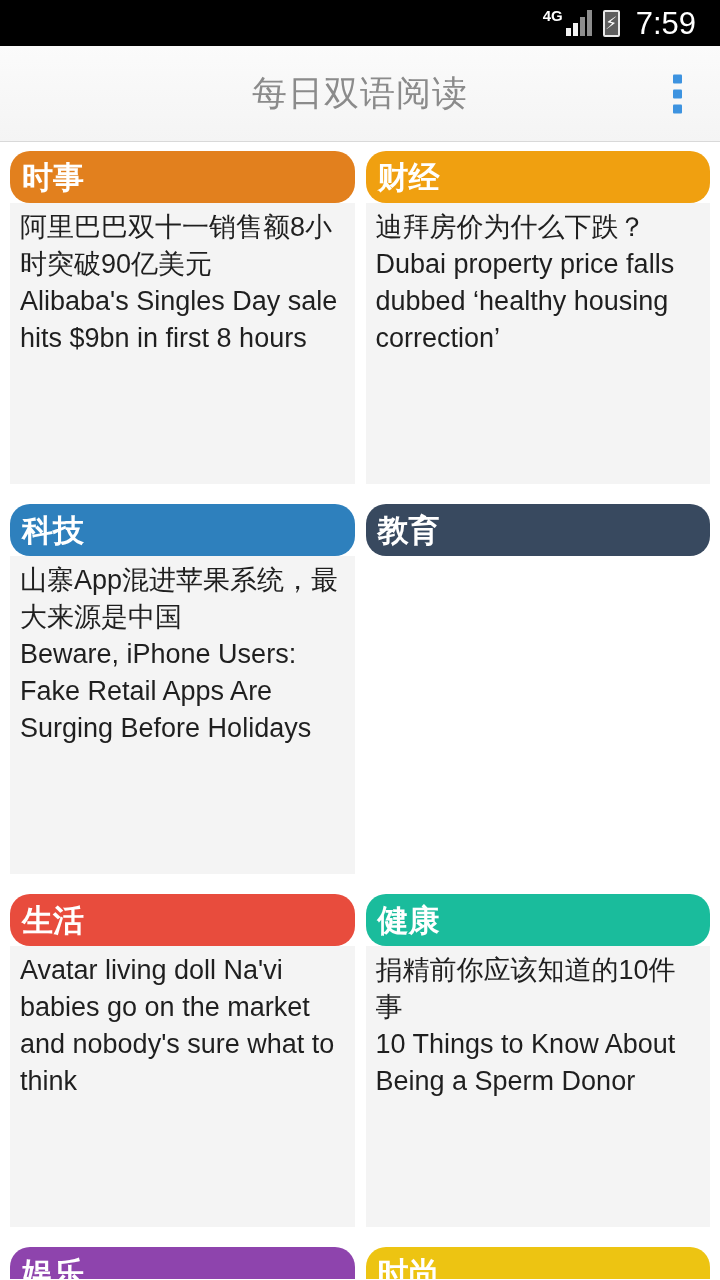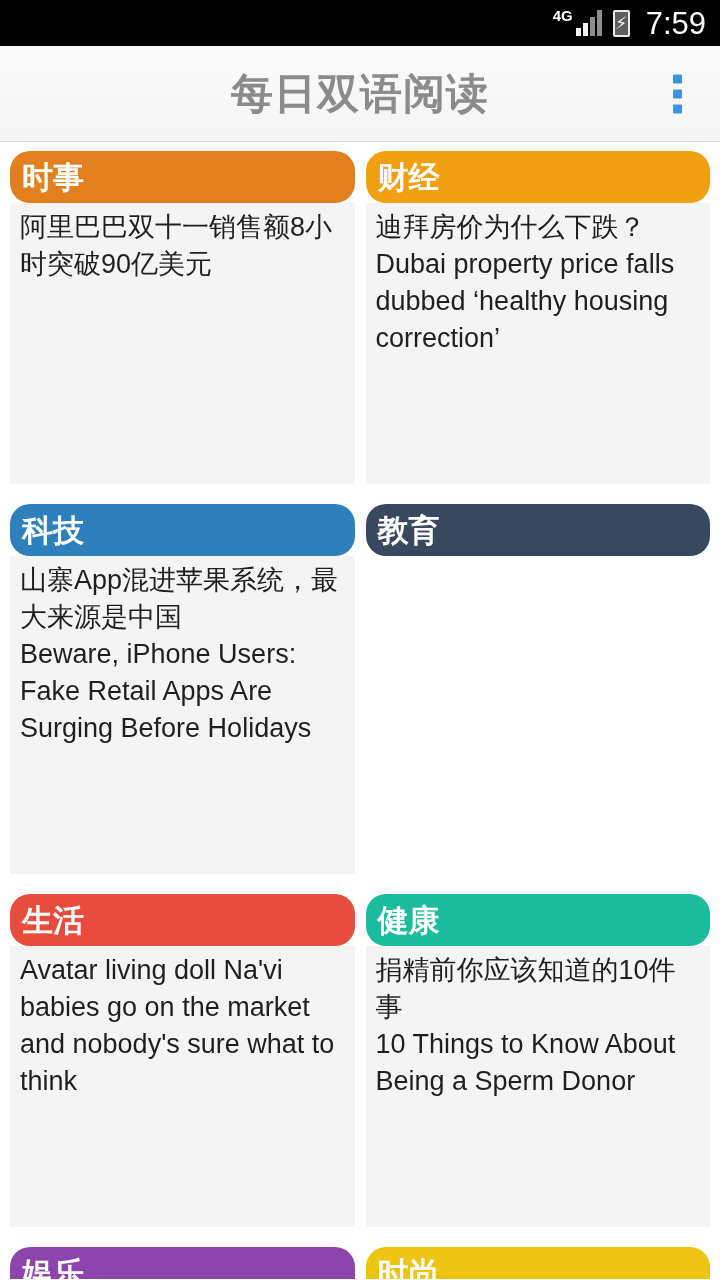--- a/index.html
+++ b/index.html
@@ -8,21 +8,21 @@
     background: #ffffff;
     font-family: "Liberation Sans", "DejaVu Sans", sans-serif;
     overflow: hidden;
   }
 
   
   #status-bar {
     height: 46px; width: 100%;
     background: #000000;
     display: flex; align-items: center; justify-content: flex-end;
-    padding-right: 14px;
+    padding-right: 24px;
   }
   .sb-right { display: flex; align-items: center; gap: 7px; }
   .net-label {
     color: #ffffff; font-size: 15px; font-weight: bold;
     line-height: 1; position: relative; top: -8px; margin-right: -4px;
   }
   .signal-bars { display: flex; align-items: flex-end; gap: 2px; height: 26px; }
   .signal-bars i { display: block; width: 5px; background: #ffffff; }
   .signal-bars i.b1 { height: 8px;  background:#f2f2f2; }
   .signal-bars i.b2 { height: 13px; background:#f2f2f2; }
@@ -48,21 +48,21 @@
 
   
   #action-bar {
     height: 96px; width: 100%;
     background: linear-gradient(#fbfbfb, #f4f4f4);
     border-bottom: 1px solid #d9d9d9;
     display: flex; align-items: center; justify-content: center;
     position: relative;
   }
   #app-title {
-    color: #8b8b8b; font-size: 42px; font-weight: bold;
+    color: #8b8b8b; font-size: 35px; font-weight: normal;
     letter-spacing: 1px;
   }
   #overflow-menu {
     position: absolute; right: 32px; top: 50%;
     transform: translateY(-50%);
     display: flex; flex-direction: column; gap: 6px;
     padding: 6px;
   }
   #overflow-menu span {
     display: block; width: 9px; height: 9px; border-radius: 1px;
@@ -137,20 +137,21 @@
 </div>
 
 <div id="card-grid">
 
   <div class="card row1">
     <div class="card-header" style="background-color: rgb(226, 128, 30);">
       <span class="cat">时事</span>
     </div>
     <div class="card-body">
       <p class="zh">阿里巴巴双十一销售额8小时突破90亿美元</p>
+      <p class="en">Alibaba's Singles Day sale hits $9bn in first 8 hours</p>
     </div>
   </div>
 
   <div class="card row1">
     <div class="card-header" style="background-color: rgb(240, 160, 16);">
       <span class="cat">财经</span>
     </div>
     <div class="card-body">
       <p class="zh">迪拜房价为什么下跌？</p>
       <p class="en">Dubai property price falls dubbed ‘healthy housing correction’</p>

